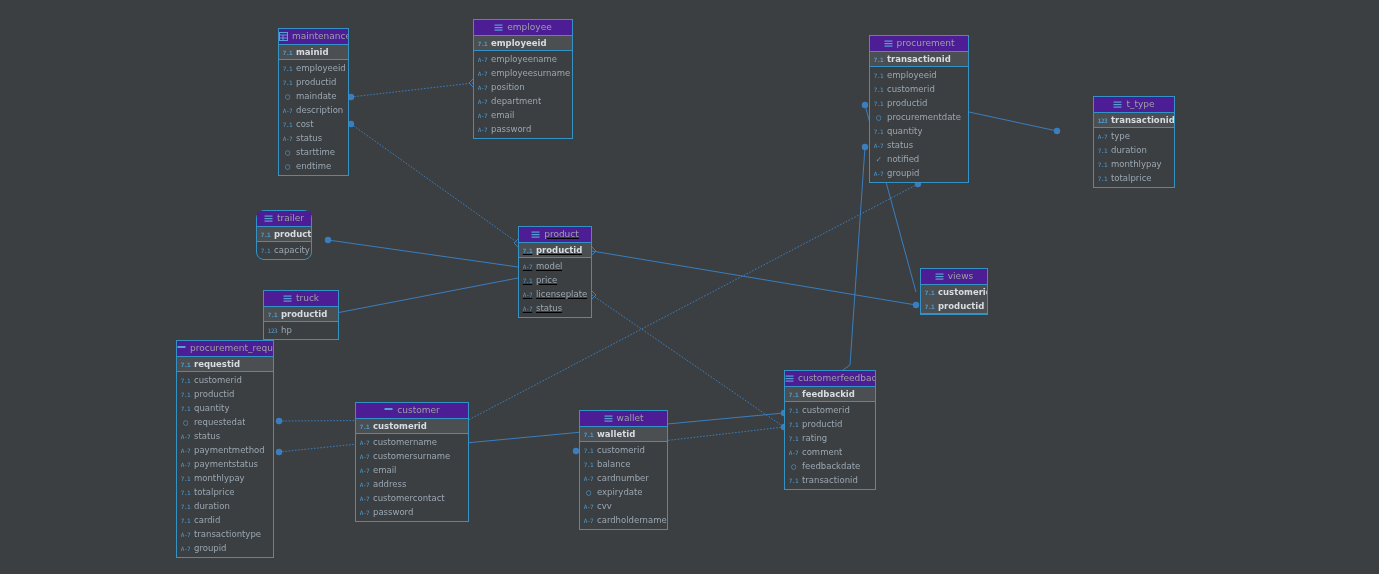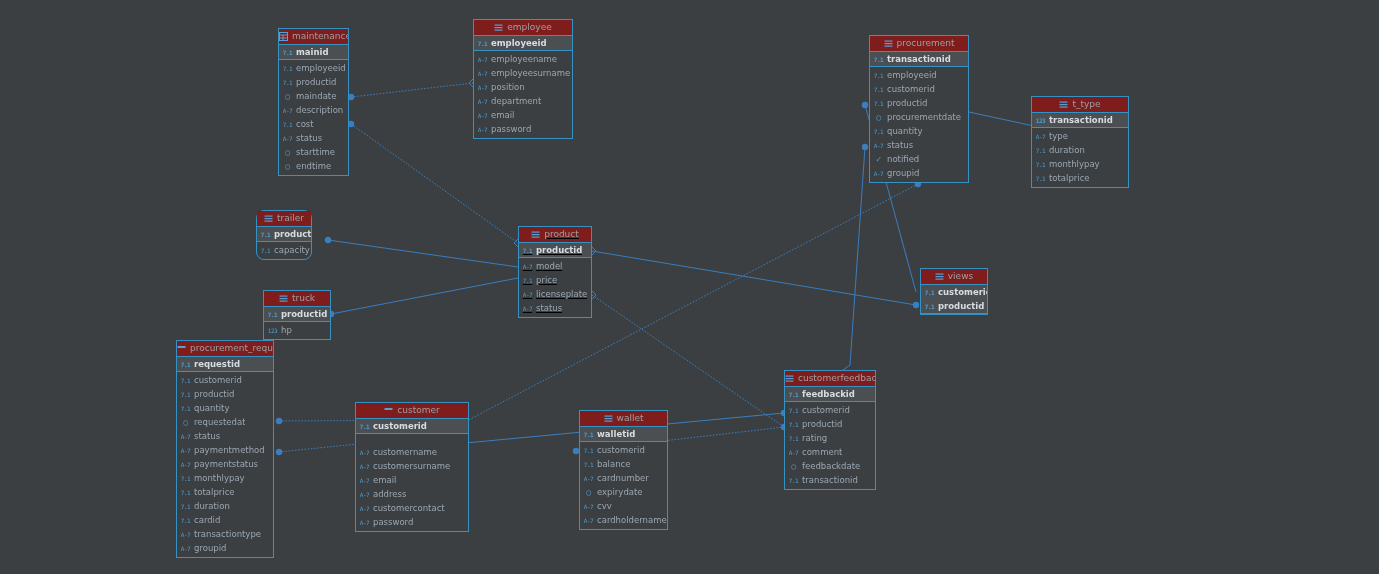--- a/index.html
+++ b/index.html
@@ -11,21 +11,21 @@
   }
   #canvas{position:absolute;inset:0;width:1379px;height:574px;}
   #edges{position:absolute;left:0;top:0;width:1379px;height:574px;z-index:1;pointer-events:none;}
   .tbl{
     position:absolute;z-index:2;
     border:1px solid #3592c4;
     background:#3c3f41;
     box-sizing:border-box;
   }
   .tbl .hdr{
-    background:#7f1d1d;
+    background:#4c1d95;
     color:#9aa0a6;
     font-size:9px;
     height:15px;
     line-height:15px;
     text-align:center;
     position:relative;
     border-bottom:1px solid #3592c4;
     white-space:nowrap;
     overflow:hidden;
   }
@@ -223,21 +223,21 @@
           <div class="row">
             <span class="ticon check">✓</span>
             <span class="lbl">notified</span>
           </div>
           <div class="row">
             <span class="ticon">A-7</span>
             <span class="lbl">groupid</span>
           </div>
         </div>
       </div>
-      <div class="tbl" style="left: 1031px; top: 96px; width: 98px;">
+      <div class="tbl" style="left: 1093px; top: 96px; width: 82px;">
         <div class="hdr"><span class="hicon"><svg width="9" height="9" viewBox="0 0 9 9">
               <rect x="0.5" y="1.5" width="8" height="1.2" fill="#5a9fd4"></rect>
               <rect x="0.5" y="4" width="8" height="1.2" fill="#5a9fd4"></rect>
               <rect x="0.5" y="6.5" width="8" height="1.2" fill="#5a9fd4"></rect>
             </svg></span><span>t_type</span></div>
         <div class="pkrow">
           <div class="row">
             <span class="ticon">123</span>
             <span class="lbl">transactionid</span>
           </div>
@@ -304,21 +304,21 @@
           <div class="row">
             <span class="ticon">A-7</span>
             <span class="lbl">licenseplate</span>
           </div>
           <div class="row">
             <span class="ticon">A-7</span>
             <span class="lbl">status</span>
           </div>
         </div>
       </div>
-      <div class="tbl" style="left: 263px; top: 290px; width: 68px;">
+      <div class="tbl" style="left: 263px; top: 290px; width: 76px;">
         <div class="hdr"><span class="hicon"><svg width="9" height="9" viewBox="0 0 9 9">
               <rect x="0.5" y="1.5" width="8" height="1.2" fill="#5a9fd4"></rect>
               <rect x="0.5" y="4" width="8" height="1.2" fill="#5a9fd4"></rect>
               <rect x="0.5" y="6.5" width="8" height="1.2" fill="#5a9fd4"></rect>
             </svg></span><span>truck</span></div>
         <div class="pkrow">
           <div class="row">
             <span class="ticon">7.1</span>
             <span class="lbl">productid</span>
           </div>
@@ -454,21 +454,21 @@
       <div class="tbl" style="left: 355px; top: 402px; width: 114px;">
         <div class="hdr"><span class="hicon"><svg width="9" height="9" viewBox="0 0 9 9">
               <rect x="0.5" y="2" width="8" height="2" fill="#5a9fd4"></rect>
             </svg></span><span>customer</span></div>
         <div class="pkrow">
           <div class="row">
             <span class="ticon">7.1</span>
             <span class="lbl">customerid</span>
           </div>
         </div>
-        <div class="body" style="padding:1px 0 2px 0;margin-top:10px;">
+        <div class="body" style="padding:1px 0 2px 0;">
           <div class="row">
             <span class="ticon">A-7</span>
             <span class="lbl">customername</span>
           </div>
           <div class="row">
             <span class="ticon">A-7</span>
             <span class="lbl">customersurname</span>
           </div>
           <div class="row">
             <span class="ticon">A-7</span>

